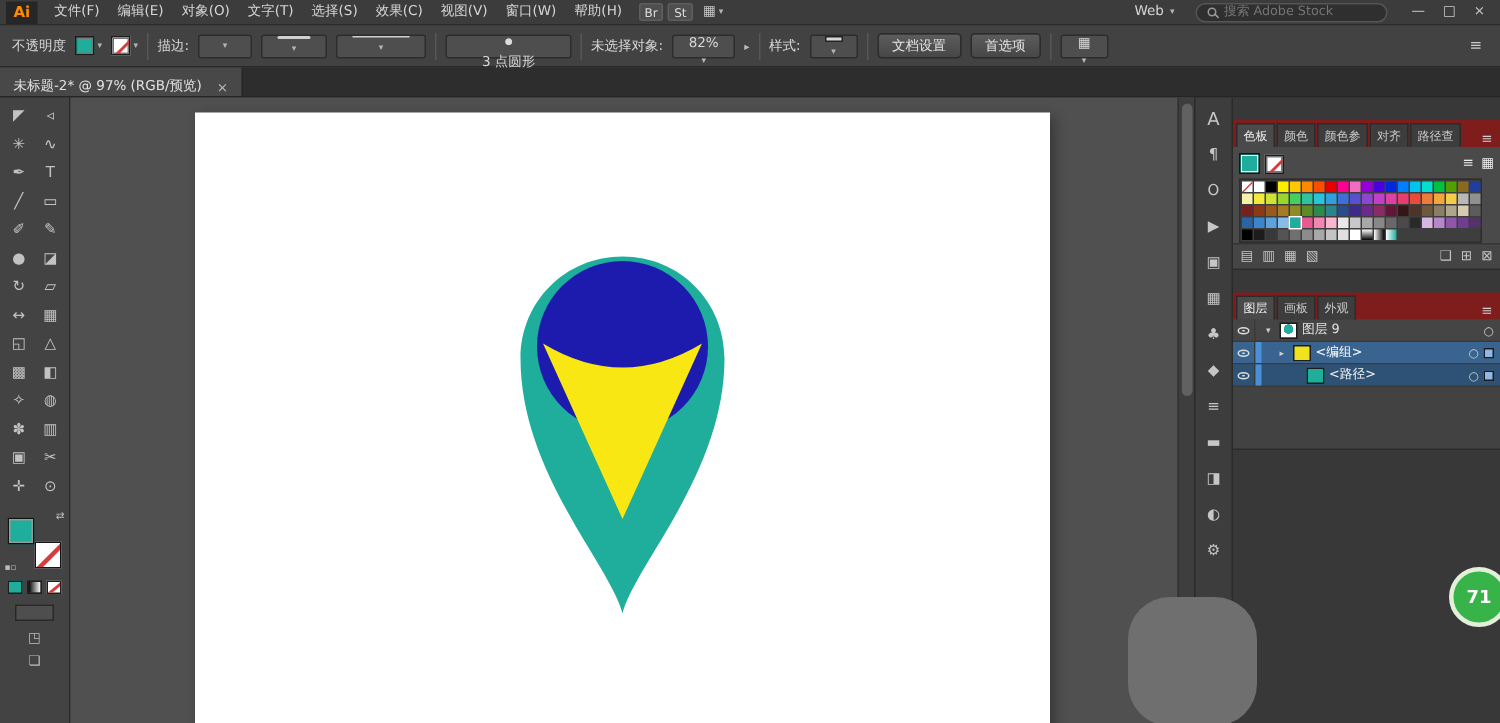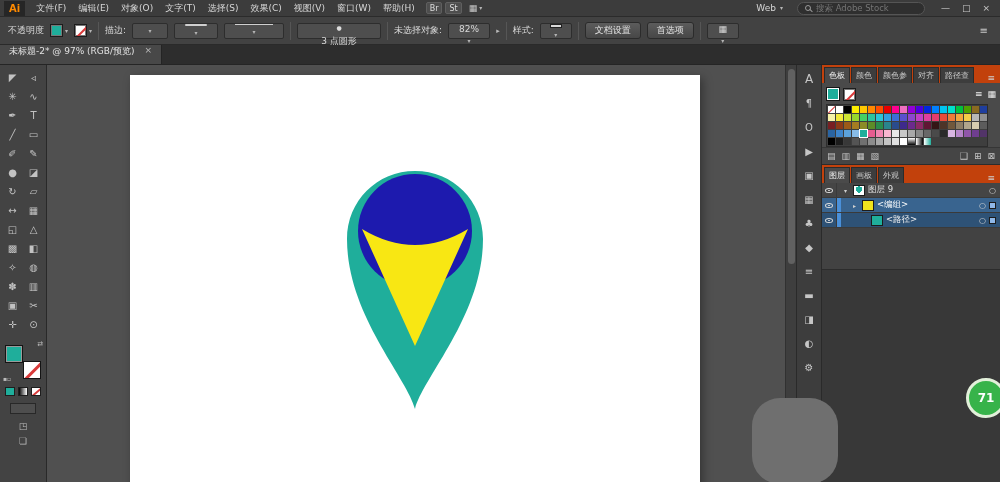--- a/index.html
+++ b/index.html
@@ -38,21 +38,21 @@
   .linepreview { width:22px; height:2px; background:#cfcfcf; border-radius:1px; }
   .profilepreview { width:38px; height:1px; background:#cfcfcf; }
   .bdot { font-size:6px; color:#ddd; }
   .subarr { font-size:7px; color:#bbb; }
   .stylechip { width:12px; height:10px; background:#d8d8d8; border:1px solid #222; }
   .ctrl-btn { background:linear-gradient(#5c5c5c,#474747); border:1px solid #2b2b2b; border-radius:3px; color:#e2e2e2; font-size:9px; height:17px; padding:0 9px; font-family:inherit; }
   .cb-right { margin-left:auto; color:#c8c8c8; font-size:10px; padding:0 4px; }
 
   
   .tabbar { height:20px; background:#2d2d2d; border-bottom:1px solid #252525; display:flex; align-items:flex-end; }
-  .doctab { background:#484848; height:19px; display:flex; align-items:flex-start; gap:10px; padding:0 9px; color:#e2e2e2; border-right:1px solid #242424; }
+  .doctab { background:#484848; height:19px; display:flex; align-items:flex-end; gap:10px; padding:0 9px; color:#e2e2e2; border-right:1px solid #242424; }
   .doctab .tclose { color:#bbb; cursor:default; }
 
   
   .main { flex:1; display:flex; position:relative; min-height:0; }
 
   
   .toolbar { width:47px; background:#434343; border-right:1px solid #292929; display:flex; flex-direction:column; align-items:center; padding-top:3px; flex:0 0 auto; }
   .tools-grid { display:grid; grid-template-columns:21px 21px; }
   .tool { height:19px; display:flex; align-items:center; justify-content:center; color:#c2c2c2; font-size:10px; cursor:default; }
   .fs-widget { position:relative; width:36px; height:36px; margin-top:9px; flex:0 0 auto; }
@@ -76,21 +76,21 @@
   .vscroll { position:absolute; right:0; top:0; width:11px; height:100%; background:#3e3e3e; border-left:1px solid #313131; }
   .vthumb { position:absolute; left:2px; top:4px; width:7px; height:195px; background:#616161; border-radius:4px; }
 
   
   .strip { width:26px; background:#3d3d3d; border-left:1px solid #2a2a2a; border-right:1px solid #2a2a2a; display:flex; flex-direction:column; align-items:center; padding-top:2px; flex:0 0 auto; }
   .strip-icon { width:26px; height:24px; display:flex; align-items:center; justify-content:center; color:#c6c6c6; font-size:10px; cursor:default; }
   .strip-icon:first-child { font-size:12px; }
 
   
   .panels { width:178px; background:#383838; display:flex; flex-direction:column; flex:0 0 auto; }
-  .ptabs { display:flex; align-items:flex-end; background:#c2410c; height:18px; font-size:8px; color:#c9c9c9; padding-left:2px; gap:1px; }
+  .ptabs { display:flex; align-items:flex-end; background:#7f1d1d; height:18px; font-size:8px; color:#c9c9c9; padding-left:2px; gap:1px;margin-top:15px; }
   .ptab { padding:2px 4px; background:#3d3d3d; border:1px solid #2b2b2b; border-bottom:none; white-space:nowrap; cursor:default; }
   .ptab.active { background:#4a4a4a; color:#efefef; }
   .pmenu { margin-left:auto; padding:0 5px; font-size:9px; color:#cfcfcf; }
   .swatch-body { background:#4a4a4a; padding:4px 4px 0 4px; }
   .current-row { display:flex; align-items:center; gap:3px; margin-bottom:3px; }
   .cur-fill { width:14px; height:14px; border:1px solid #161616; box-shadow:inset 0 0 0 1px #fff; background:#888; }
   .view-icons { margin-left:auto; display:flex; gap:5px; color:#ededed; font-size:9px; }
   .swatch-grid { display:grid; grid-template-columns:repeat(20,7px); grid-auto-rows:7px; gap:1px; background:#3e3e3e; border:1px solid #2d2d2d; padding:1px; width:162px; }
   .swatch { width:7px; height:7px; cursor:default; }
   .swatch.selected { outline:1px solid #fff; z-index:2; }

